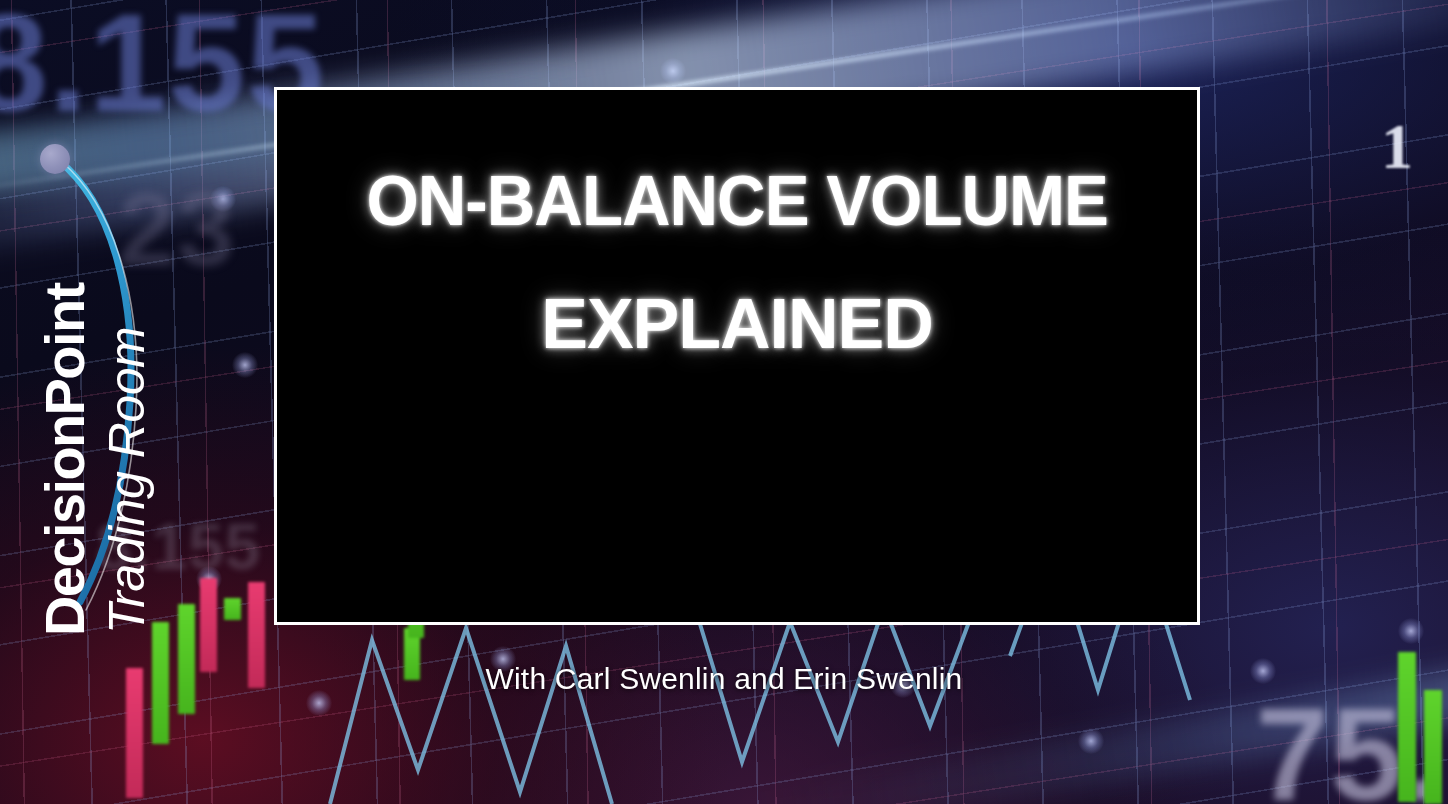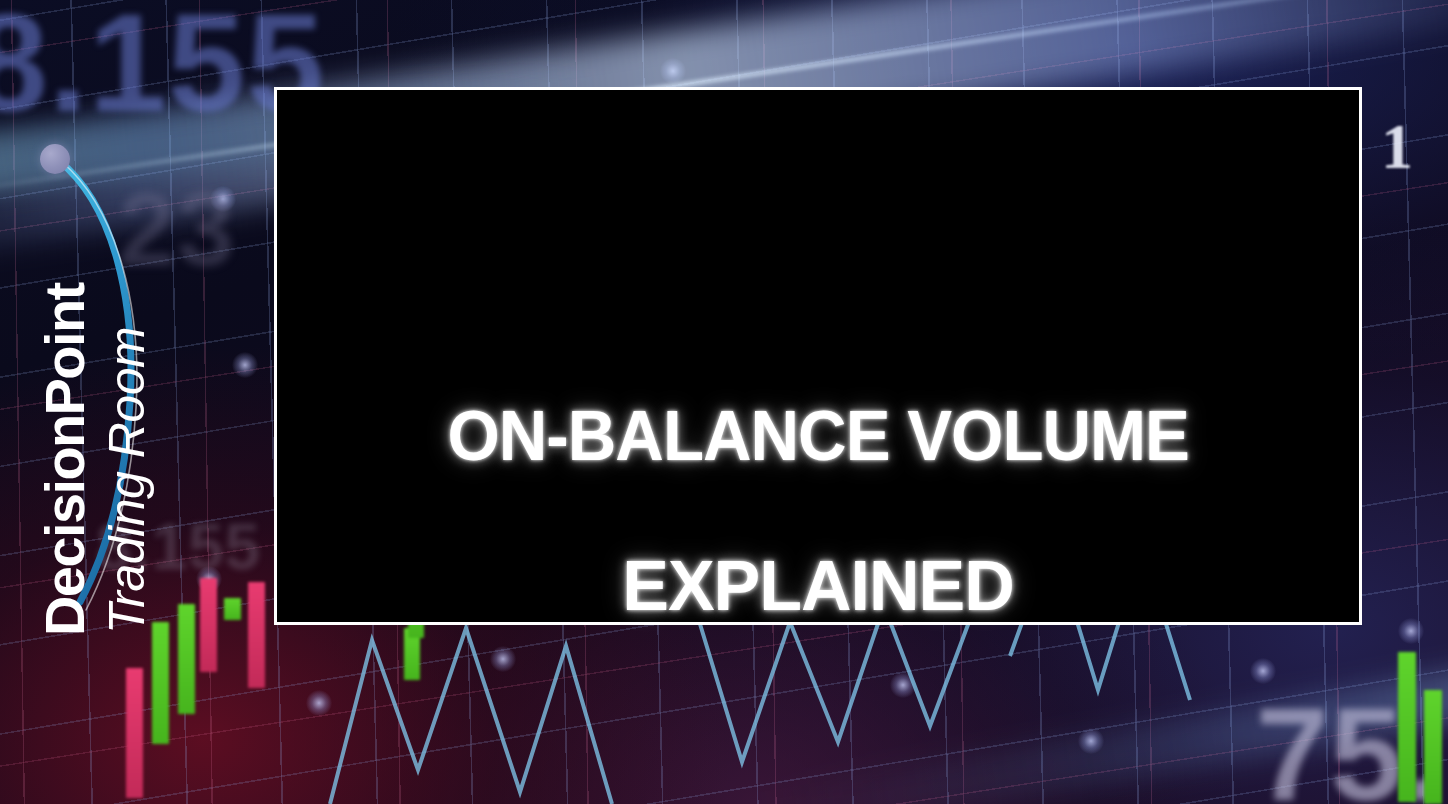--- a/index.html
+++ b/index.html
@@ -199,45 +199,45 @@
     font-size: 50px;
     font-style: italic;
     letter-spacing: -0.5px;
     font-family: "Liberation Sans", sans-serif;
   }
 
   
   #title-box {
     position: absolute;
     left: 274px; top: 87px;
-    width: 1088px; height: 538px;
+    width: 926px; height: 538px;
     background: #000000;
     border: 3px solid #ffffff;
     box-sizing: border-box;
     display: flex;
     flex-direction: column;
     align-items: center;
-    justify-content: flex-end;
+    justify-content: flex-start;
     padding-top: 76px;
   }
   .title-line {
     color: #ffffff;
     font-family: "Liberation Sans", sans-serif;
     font-weight: bold;
     text-align: center;
     line-height: 1.02;
     text-shadow:
       0 0 4px rgba(255,255,255,0.95),
       0 0 12px rgba(255,255,255,0.55),
       0 0 24px rgba(255,255,255,0.25);
     letter-spacing: -1px;
   }
   #title-line-1 { font-size: 70px; transform: scaleX(0.96); }
   #title-line-2 { font-size: 70px; margin-top: 58px; }
-  #title-line-3 { font-size: 70px; margin-top: 78px; }
+  #title-line-3 { font-size: 70px; margin-top: 52px; }
 
   
   #subtitle {
     position: absolute;
     left: 0; right: 0;
     top: 662px;
     text-align: center;
     color: #ffffff;
     font-size: 30px;
     font-family: "Liberation Sans", sans-serif;
@@ -318,14 +318,15 @@
       <div class="logo-rot" id="logo-name">DecisionPoint</div>
       <div class="logo-rot" id="logo-sub">Trading Room</div>
     </div>
   </div>
 
   <div id="title-box">
     <div class="title-line" id="title-line-1">ON-BALANCE VOLUME</div>
     <div class="title-line" id="title-line-3">EXPLAINED</div>
   </div>
 
+  <div id="subtitle">With Carl Swenlin and Erin Swenlin</div>
 
 </div>
 
 </body></html>

